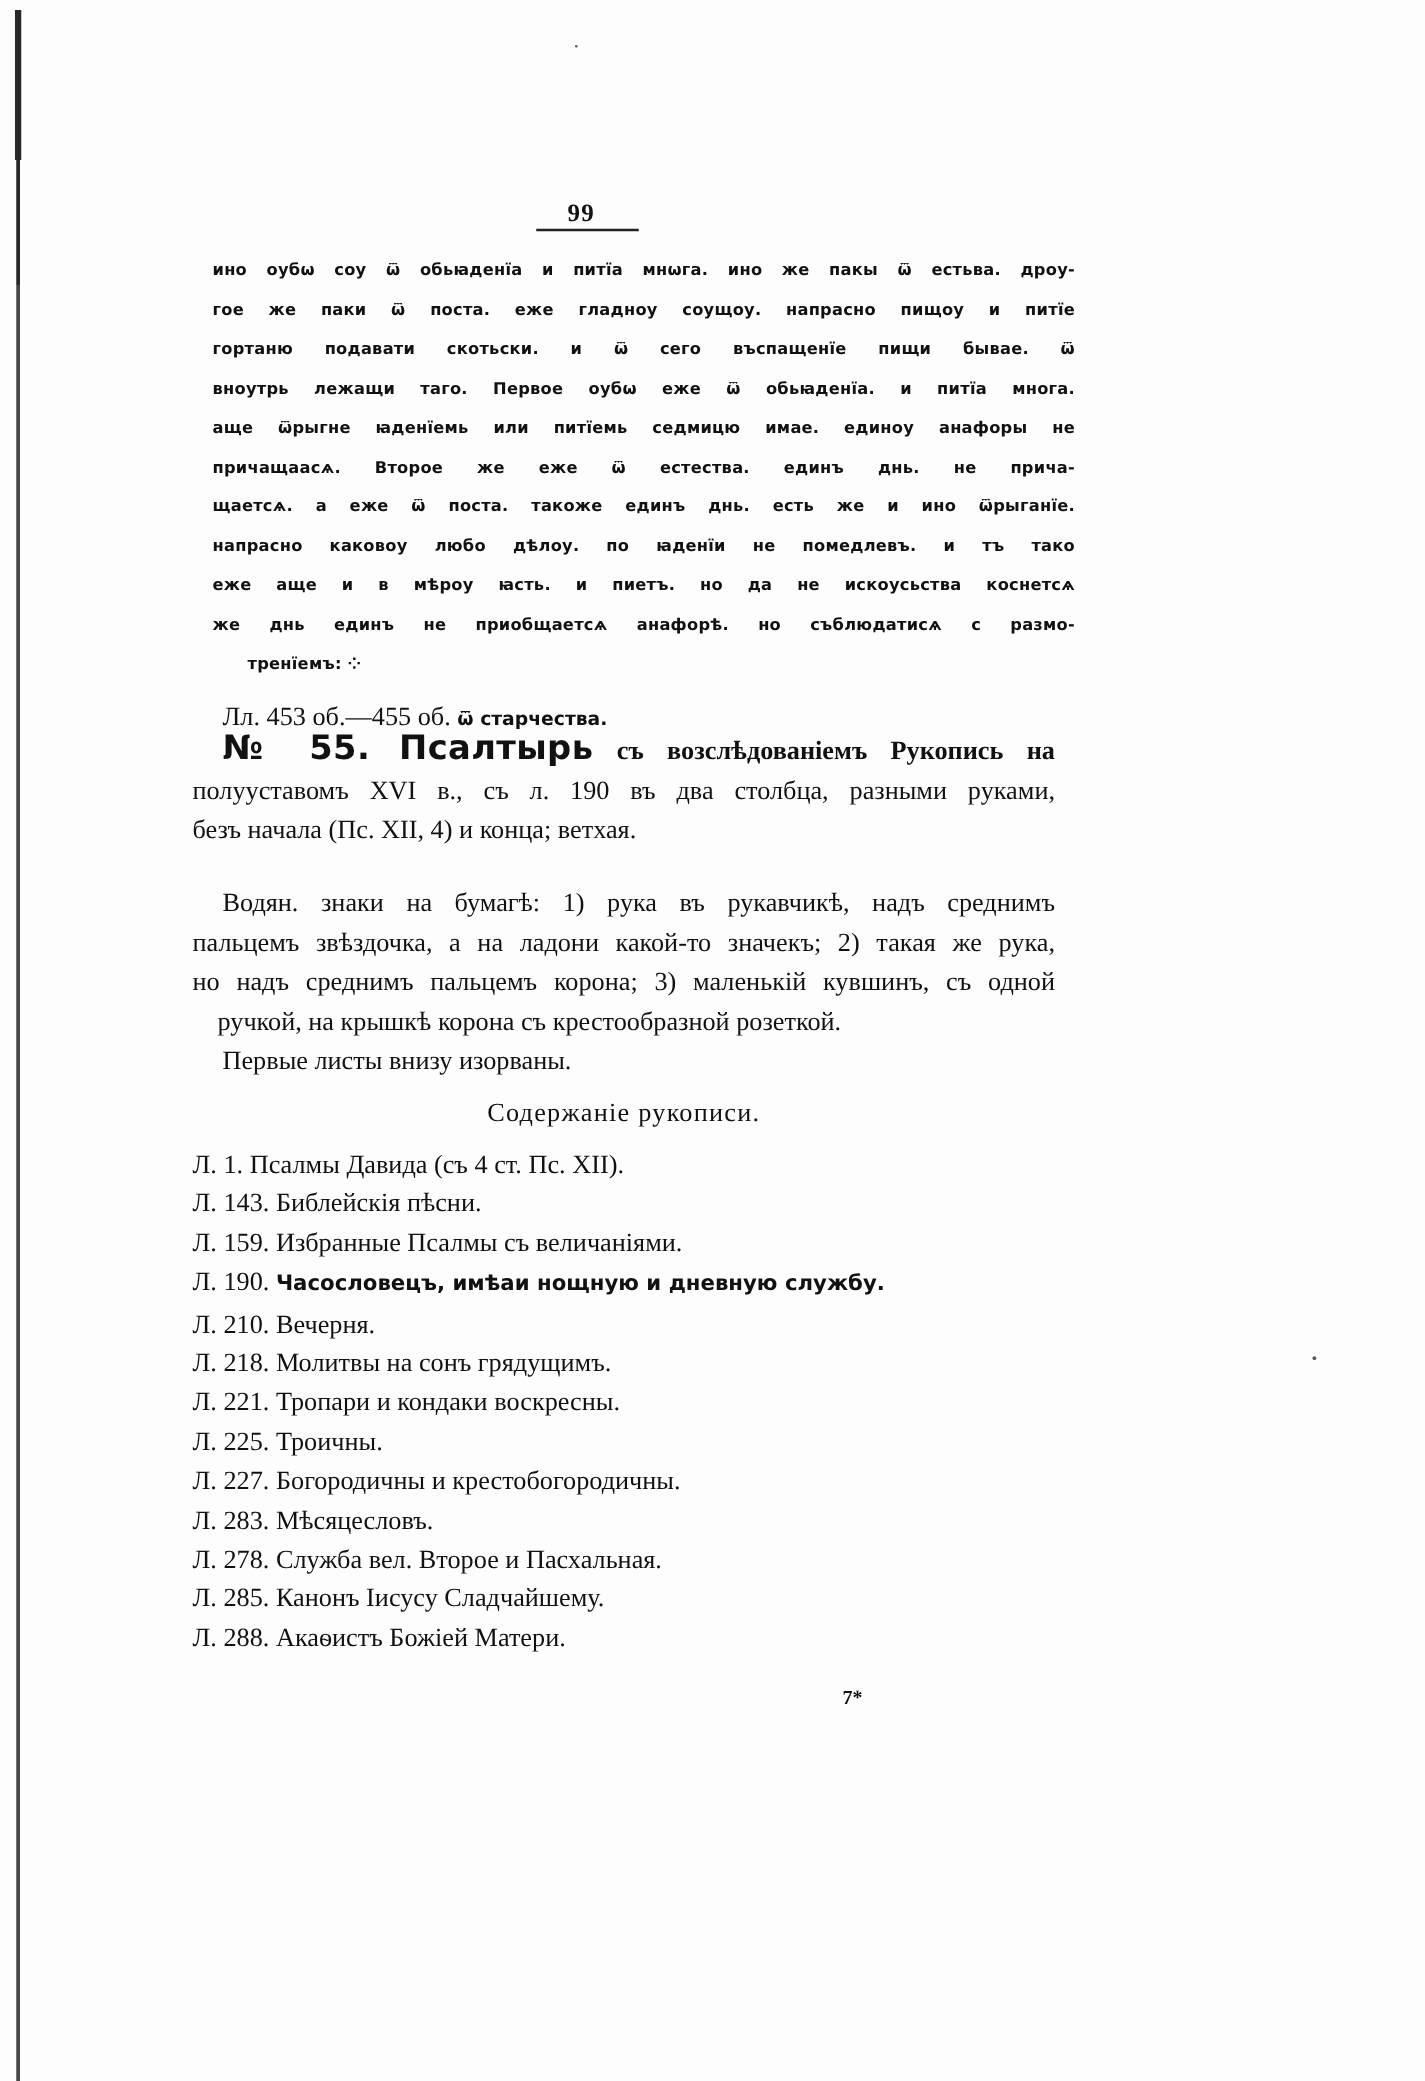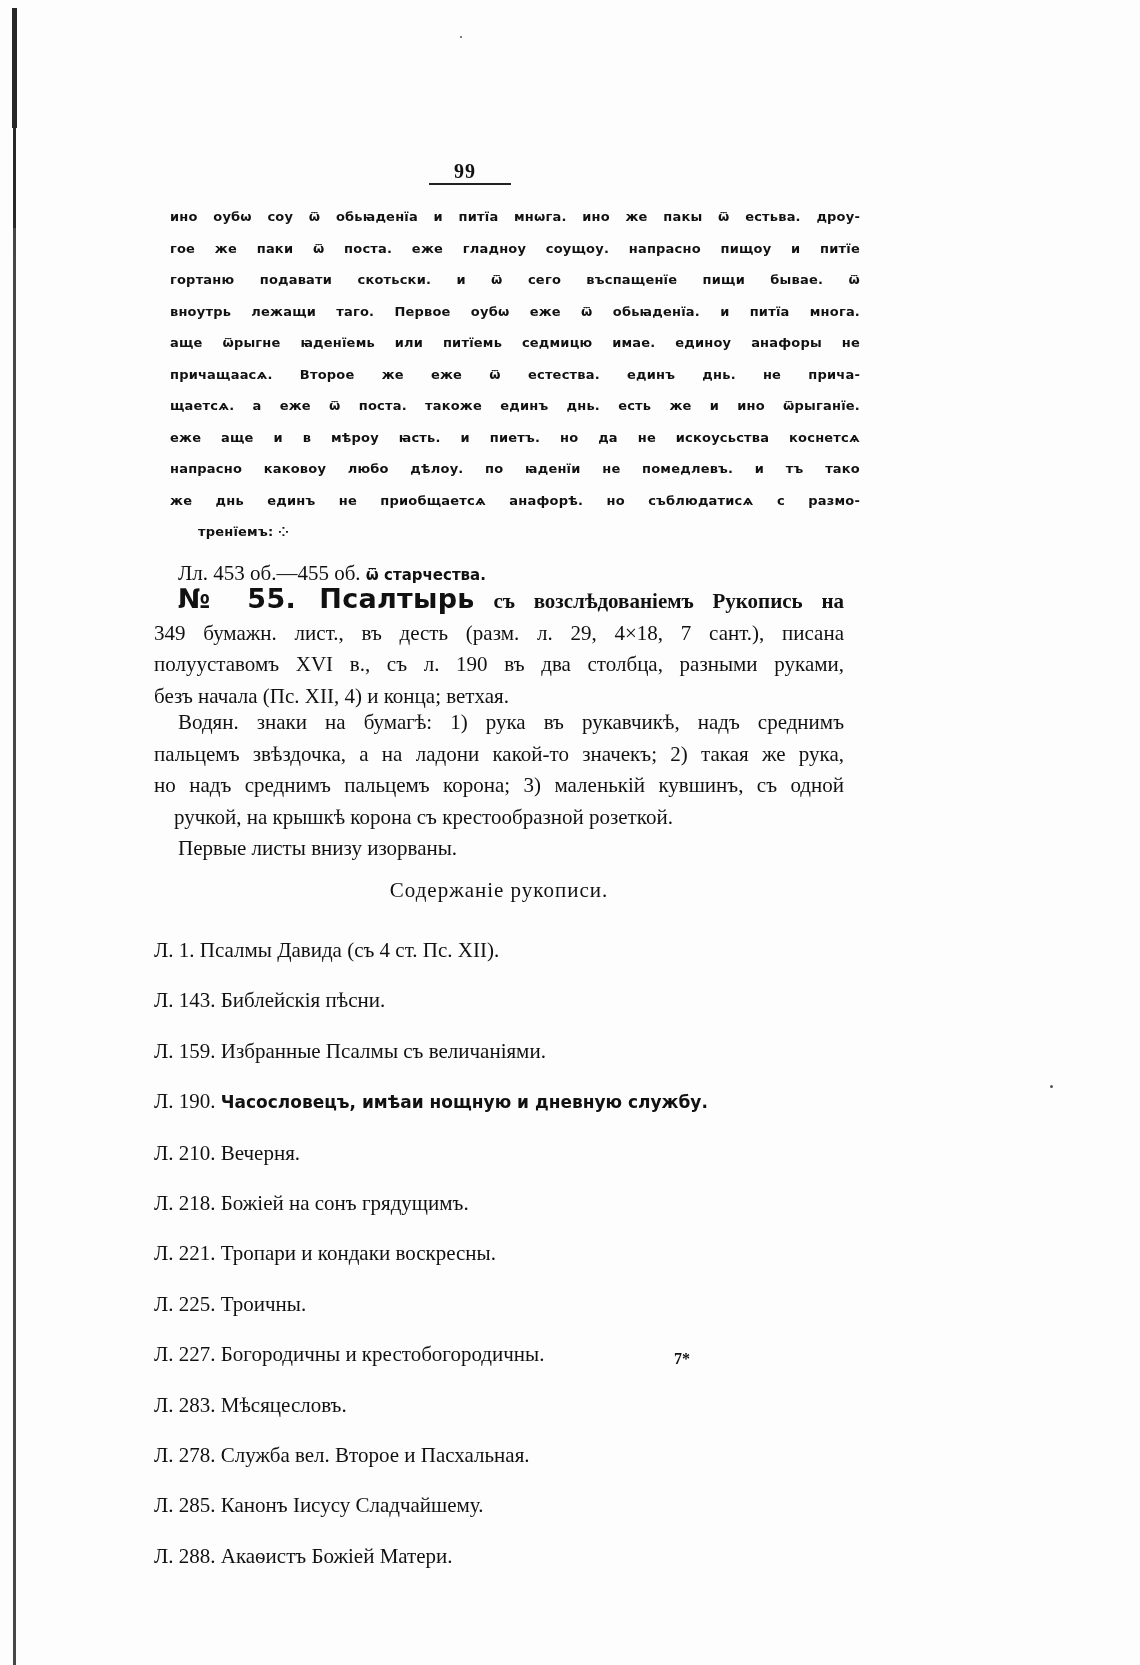--- a/index.html
+++ b/index.html
@@ -147,21 +147,20 @@
       list-style: none;
       font-family: "Liberation Serif", serif;
       font-size: 21px;
       line-height: 31.4px;
     }
     .contents-list li {
       white-space: nowrap;
     }
     .contents-list .folio {
       display: inline-block;
-      margin-top: 19px;
     }
     .contents-list .slav-item {
       font-family: "DejaVu Sans", sans-serif;
       font-weight: bold;
       font-size: 17px;
     }
     .signature {
       position: absolute;
       left: 520px;
       top: 1350px;
@@ -188,37 +187,36 @@
   <div class="page-number-rule"></div>
 
   <div class="slavonic">
     <span class="line">ино оубѡ соу ѿ обьꙗденїа и питїа мнѡга. ино же пакы ѿ естьва. дроу-</span>
     <span class="line">гое же паки ѿ поста. еже гладноу соущоу. напрасно пищоу и питїе</span>
     <span class="line">гортаню подавати скотьски. и ѿ сего въспащенїе пищи бывае. ѿ</span>
     <span class="line">вноутрь лежащи таго. Первое оубѡ еже ѿ обьꙗденїа. и питїа многа.</span>
     <span class="line">аще ѿрыгне ꙗденїемь или питїемь седмицю имае. единоу анафоры не</span>
     <span class="line">причащаасѧ. Второе же еже ѿ естества. единъ днь. не прича-</span>
     <span class="line">щаетсѧ. а еже ѿ поста. такоже единъ днь. есть же и ино ѿрыганїе.</span>
+    <span class="line">напрасно каковоу любо дѣлоу. по ꙗденїи не помедлевъ. и тъ тако</span>
     <span class="line">еже аще и в мѣроу ꙗсть. и пиетъ. но да не искоусьства коснетсѧ</span>
-    <span class="line">напрасно каковоу любо дѣлоу. по ꙗденїи не помедлевъ. и тъ тако</span>
     <span class="line">же днь единъ не приобщаетсѧ анафорѣ. но съблюдатисѧ с размо-</span>
     <span class="line last">тренїемъ: ⁘</span>
   </div>
 
   <div class="body-text folio-ref indent">
     <span>Лл. 453 об.—455 об.</span>
     <span class="slav">ѿ старчества.</span>
   </div>
 
   <div class="body-text entry">
     <span class="line" style="padding-left:24px;">
       <span class="num-title">№ 55. Псалтырь</span>
       <span class="bold">съ возслѣдованіемъ Рукопись на</span>
     </span>
-    <span class="line">349 бумажн. лист., въ десть (разм. л. 29, 4×18, 7 сант.), писана</span>
     <span class="line">полууставомъ XVI в., съ л. 190 въ два столбца, разными руками,</span>
     <span class="line last">безъ начала (Пс. XII, 4) и конца; ветхая.</span>
   </div>
 
   <div class="body-text watermarks">
     <span class="line" style="padding-left:24px;">Водян. знаки на бумагѣ: 1) рука въ рукавчикѣ, надъ среднимъ</span>
     <span class="line">пальцемъ звѣздочка, а на ладони какой-то значекъ; 2) такая же рука,</span>
     <span class="line">но надъ среднимъ пальцемъ корона; 3) маленькій кувшинъ, съ одной</span>
     <span class="line last">ручкой, на крышкѣ корона съ крестообразной розеткой.</span>
   </div>
@@ -226,21 +224,21 @@
   <div class="body-text torn indent">Первые листы внизу изорваны.</div>
 
   <div class="contents-title">Содержаніе рукописи.</div>
 
   <ul class="contents-list">
     <li><span class="folio">Л. 1.</span> <span>Псалмы Давида (съ 4 ст. Пс. XII).</span></li>
     <li><span class="folio">Л. 143.</span> <span>Библейскія пѣсни.</span></li>
     <li><span class="folio">Л. 159.</span> <span>Избранные Псалмы съ величаніями.</span></li>
     <li><span class="folio">Л. 190.</span> <span class="slav-item">Часословецъ, имѣаи нощную и дневную службу.</span></li>
     <li><span class="folio">Л. 210.</span> <span>Вечерня.</span></li>
-    <li><span class="folio">Л. 218.</span> <span>Божіей на сонъ грядущимъ.</span></li>
+    <li><span class="folio">Л. 218.</span> <span>Молитвы на сонъ грядущимъ.</span></li>
     <li><span class="folio">Л. 221.</span> <span>Тропари и кондаки воскресны.</span></li>
     <li><span class="folio">Л. 225.</span> <span>Троичны.</span></li>
     <li><span class="folio">Л. 227.</span> <span>Богородичны и крестобогородичны.</span></li>
     <li><span class="folio">Л. 283.</span> <span>Мѣсяцесловъ.</span></li>
     <li><span class="folio">Л. 278.</span> <span>Служба вел. Второе и Пасхальная.</span></li>
     <li><span class="folio">Л. 285.</span> <span>Канонъ Іисусу Сладчайшему.</span></li>
     <li><span class="folio">Л. 288.</span> <span>Акаѳистъ Божіей Матери.</span></li>
   </ul>
 
   <div class="signature">7*</div>

